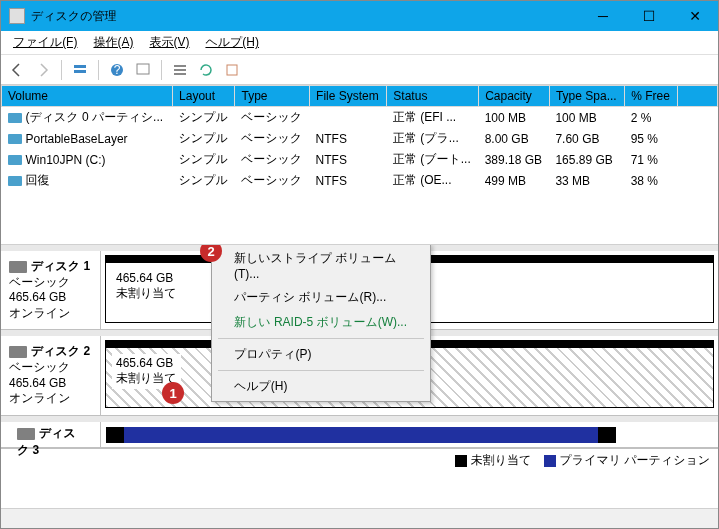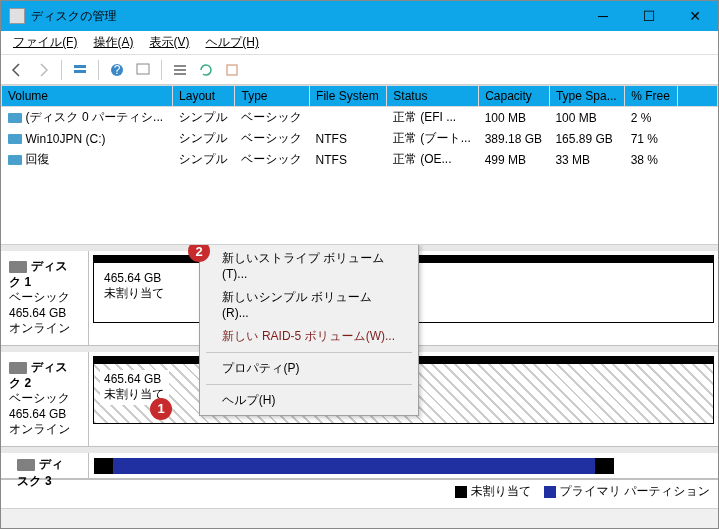--- a/index.html
+++ b/index.html
@@ -21,41 +21,41 @@
 
 .volume-list { flex: 0 0 160px; overflow: auto; border-bottom: 1px solid #d0d0d0; }
 table { width: 100%; border-collapse: collapse; }
 th { text-align: left; font-weight: normal; background: #0ea5e9; border: 1px solid #d9d9d9; padding: 3px 6px; position: sticky; top: 0; }
 td { padding: 2px 6px; white-space: nowrap; }
 .vol-icon { display: inline-block; width: 14px; height: 10px; background: #4aa0cc; margin-right: 4px; vertical-align: middle; border-radius: 1px; }
 
 .graphical { flex: 1; overflow: auto; background: #fff; }
 .disk-row { display: flex; border-bottom: 1px solid #c0c0c0; }
 .disk-row.sep { height: 6px; background: #e8e8e8; border: none; }
-.disk-label { width: 88px; padding: 8px; border-right: 1px solid #c0c0c0; }
+.disk-label { width: 100px; padding: 8px; border-right: 1px solid #c0c0c0; }
 .disk-label .dicon { display: inline-block; width: 18px; height: 12px; background: #808080; border-radius: 1px; margin-right: 4px; vertical-align: middle; }
 .disk-label .dname { font-weight: bold; }
 .disk-label div { line-height: 1.3; }
 .disk-parts { flex: 1; padding: 4px; position: relative; }
 .part-black { background: #000; height: 8px; }
 .part-body { border: 1px solid #000; border-top: none; height: 60px; padding: 6px; background: #fff; position: relative; }
 .part-body.hatched { background-image: repeating-linear-gradient(45deg, #ccc 0 2px, #fff 2px 8px); }
 .part-body .inner { background: #fff; display: inline-block; padding: 2px 4px; }
 .part-blue { height: 16px; margin: 2px; }
 .part-blue .seg { display: inline-block; height:100%; }
 
 .legend { border-top: 1px solid #c0c0c0; padding: 3px 8px; font-size: 11px; text-align: right; }
 .legend .sw { display: inline-block; width: 12px; height: 12px; margin-right: 4px; vertical-align: middle; }
 
 .statusbar { height: 20px; border-top: 1px solid #d0d0d0; background: #f0f0f0; }
 
 .ctxmenu { position: absolute; left: 110px; top: -8px; width: 220px; background: #f0f0f0; border: 1px solid #a0a0a0; box-shadow: 2px 2px 4px rgba(0,0,0,.2); z-index: 10; padding: 2px; }
 .ctxmenu .item { padding: 4px 20px; }
 .ctxmenu .item.highlight { background: #90c8f6; }
-.ctxmenu .item.disabled { color: #7f1d1d; }
+.ctxmenu .item.disabled { color: #15803d; }
 .ctxmenu hr { border: none; border-top: 1px solid #c8c8c8; margin: 3px 4px; }
 
 .badge { position: absolute; width: 22px; height: 22px; border-radius: 50%; background: #c72b2b; color: #fff; font-weight: bold; display: flex; align-items: center; justify-content: center; z-index: 20; font-size: 13px; }
 </style>
 </head>
 <body>
 
 <div class="titlebar">
   <div class="app-icon"></div>
   <div class="title">ディスクの管理</div>
@@ -144,20 +144,31 @@
           <td>シンプル</td>
           <td>ベーシック</td>
           <td></td>
           <td>正常 (EFI ...</td>
           <td>100 MB</td>
           <td>100 MB</td>
           <td>2 %</td>
           <td></td>
         </tr>
         <tr>
+          <td><span class="vol-icon"></span>PortableBaseLayer</td>
+          <td>シンプル</td>
+          <td>ベーシック</td>
+          <td>NTFS</td>
+          <td>正常 (プラ...</td>
+          <td>8.00 GB</td>
+          <td>7.60 GB</td>
+          <td>95 %</td>
+          <td></td>
+        </tr>
+        <tr>
           <td><span class="vol-icon"></span>Win10JPN (C:)</td>
           <td>シンプル</td>
           <td>ベーシック</td>
           <td>NTFS</td>
           <td>正常 (ブート...</td>
           <td>389.18 GB</td>
           <td>165.89 GB</td>
           <td>71 %</td>
           <td></td>
         </tr>
@@ -191,21 +202,21 @@
       <div class="part-body">
         <div class="inner">
           <div>465.64 GB</div>
           <div>未割り当て</div>
         </div>
       </div>
 
       <div class="ctxmenu">
         <div class="badge" style="left:-12px; top:-4px">2</div>
         <div class="item">新しいストライプ ボリューム(T)...</div>
-        <div class="item">新しいシンプル ボリューム(R)...</div>
+        <div class="item">パーティシ ボリューム(R)...</div>
         <div class="item disabled">新しい RAID-5 ボリューム(W)...</div>
         <hr>
         <div class="item">プロパティ(P)</div>
         <hr>
         <div class="item">ヘルプ(H)</div>
       </div>
     </div>
   </div>
 
   <div class="disk-row sep"></div>

